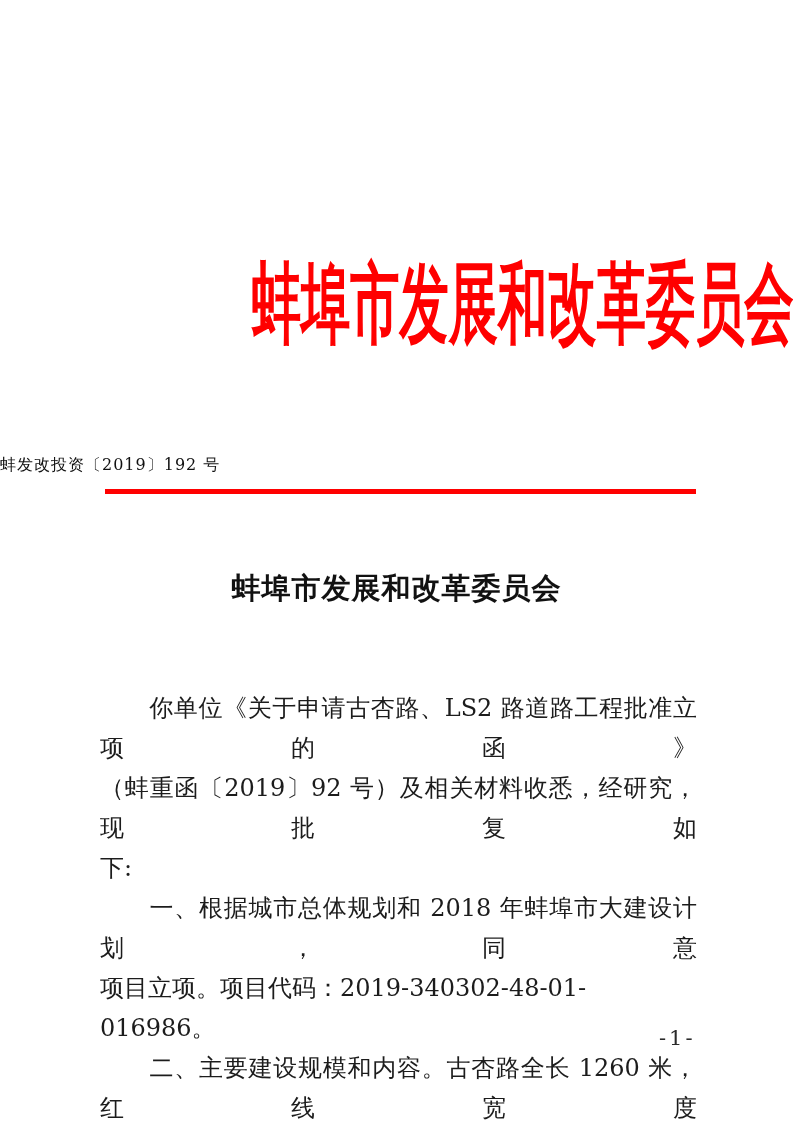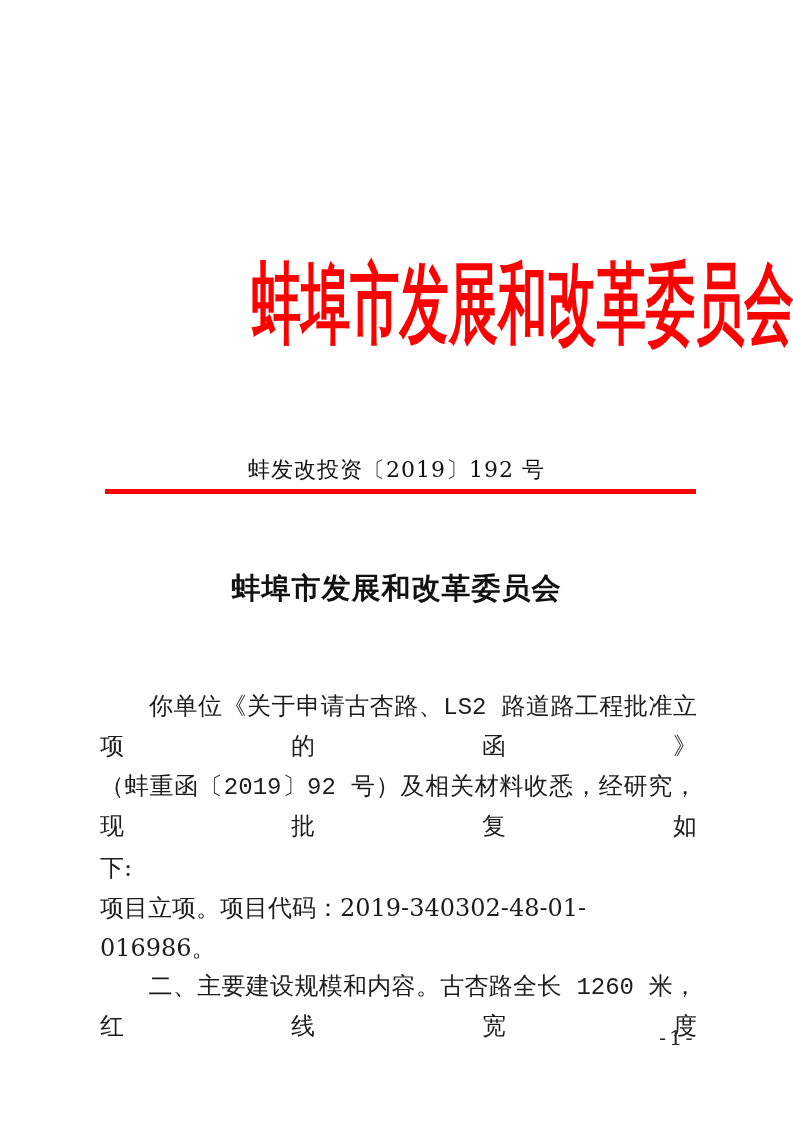--- a/index.html
+++ b/index.html
@@ -33,22 +33,22 @@
     color: var(--accent-red);
     white-space: nowrap;
     transform: scaleX(0.56);
     transform-origin: center;
   }
   .doc-number {
     position: absolute;
     top: 455px;
     left: 0;
     width: 793px;
-    text-align: center;
-    font-size: 22px;
+    text-align: left;
+    font-size: 16px;
     letter-spacing: 1px;
     color: #111111;
   }
   .red-line {
     position: absolute;
     top: 489px;
     left: 105px;
     width: 591px;
     height: 5px;
     background: var(--accent-red);
@@ -74,21 +74,20 @@
     line-height: 40px;
     color: #1c1c1c;
   }
   .body .line {
     white-space: normal;
   }
   .body .line.fill {
     text-align: justify;
     text-align-last: justify;
     text-justify: inter-character;
-    font-family: Liberation Mono, monospace;
   }
   .page-number {
     position: absolute;
     top: 1026px;
     left: 659px;
     font-size: 21px;
     letter-spacing: 3px;
     color: #2a2a2a;
   }
 </style>
@@ -106,19 +105,20 @@
   <div class="red-line"></div>
 
   <div class="title">
     <div class="title-line">蚌埠市发展和改革委员会</div>
   </div>
 
   <div class="body">
       <div class="line fill">　　你单位《关于申请古杏路、LS2 路道路工程批准立项的函》</div>
       <div class="line fill">（蚌重函〔2019〕92 号）及相关材料收悉，经研究，现批复如</div>
       <div class="line">下:</div>
+      <div class="line fill">　　一、根据城市总体规划和 2018 年蚌埠市大建设计划，同意</div>
       <div class="line">项目立项。项目代码：2019-340302-48-01-016986。</div>
       <div class="line fill">　　二、主要建设规模和内容。古杏路全长 1260 米，红线宽度</div>
     </div>
 
   <div class="page-number">-1-</div>
 
 </div>
 
 </body></html>

